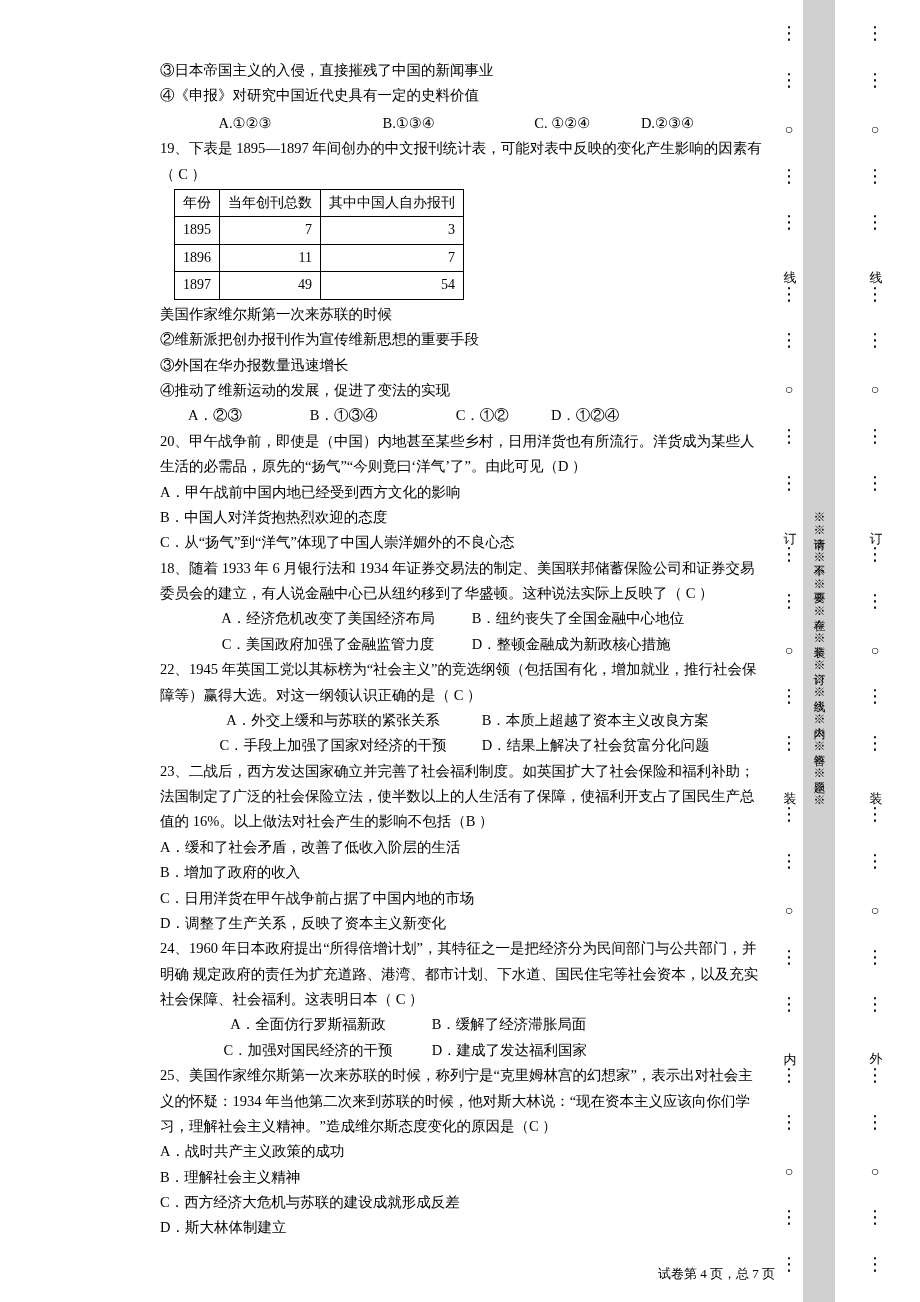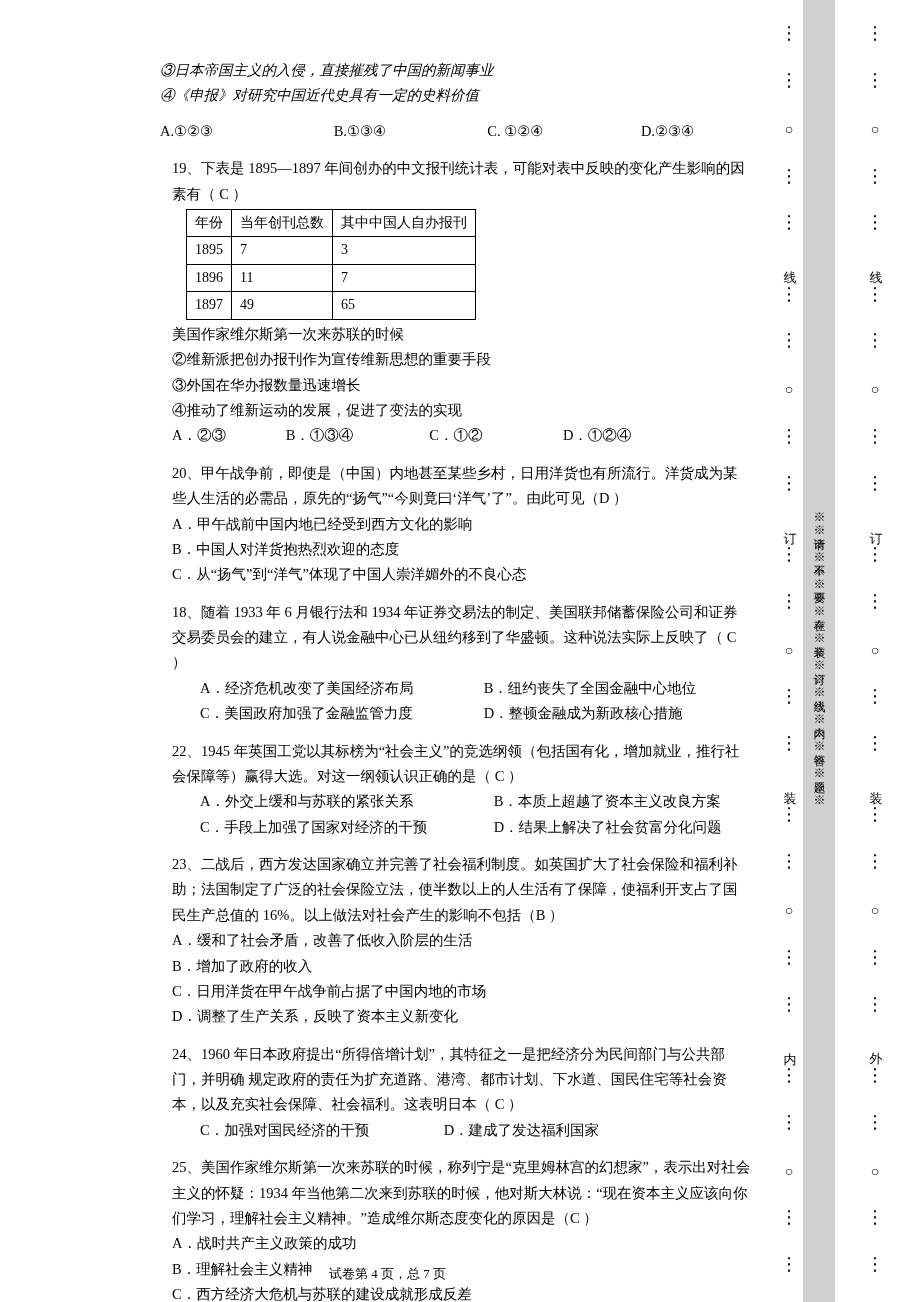--- a/index.html
+++ b/index.html
@@ -14,40 +14,40 @@
     position: relative;
     line-height: 1.75;
   }
   .page {
     position: absolute;
     left: 0; top: 0;
     width: 775px;
     height: 1302px;
     padding: 58px 12px 10px 160px;
   }
-  .items-34 { margin-bottom: 10px; font-style: italic; }
-  .opts-inline span { display: inline-block; }
+  .items-34 { margin-bottom: 2px; }
+  .opts-inline span { display: inline-block; text-align: center; }
   .table1 {
     border-collapse: collapse;
     margin: 2px 0 2px 14px;
   }
   .table1 td, .table1 th {
     border: 1px solid #000;
     padding: 1px 8px;
     font-weight: normal;
-    text-align: left;
+    text-align: right;
     font-size: 14px;
   }
   .indent2 { padding-left: 28px; }
   .footer {
     position: absolute;
     bottom: 16px;
     left: 0;
     width: 775px;
-    text-align: center;
+    text-align: right;
     font-size: 13px;
   }
 
   
   .gutter {
     position: absolute;
     right: 0; top: 0;
     width: 145px; height: 1302px;
     display: flex;
     flex-direction: row;
@@ -74,21 +74,21 @@
     text-orientation: upright;
     font-size: 13px;
   }
   .dotseg::before {
     content: "⋮";
     font-size: 18px;
     line-height: 0.6;
   }
   .circ::before { content: "○"; font-size: 14px; }
   .filler { flex: 1; display:flex; flex-direction:column; align-items:center; justify-content:space-evenly;}
-  .q { margin: 12px; font-family: Liberation Serif, serif; }
+  .q { margin: 0; font-family: Liberation Serif, serif; }
 </style>
 </head>
 <body>
 
 <div class="page">
 
   <div class="items-34">
     <div>③日本帝国主义的入侵，直接摧残了中国的新闻事业</div>
     <div>④《申报》对研究中国近代史具有一定的史料价值</div>
   </div>
@@ -115,21 +115,21 @@
         <td>3</td>
       </tr>
       <tr>
         <td>1896</td>
         <td>11</td>
         <td>7</td>
       </tr>
       <tr>
         <td>1897</td>
         <td>49</td>
-        <td>65</td>
+        <td>54</td>
       </tr>
     </tbody>
       </table>
     <div>美国作家维尔斯第一次来苏联的时候</div>
     <div>②维新派把创办报刊作为宣传维新思想的重要手段</div>
     <div>③外国在华办报数量迅速增长</div>
     <div>④推动了维新运动的发展，促进了变法的实现</div>
     <div class="opts-inline">
       <span style="width:110px">A．②③</span>
       <span style="width:140px">B．①③④</span>
@@ -173,20 +173,24 @@
     <div>23、二战后，西方发达国家确立并完善了社会福利制度。如英国扩大了社会保险和福利补助；法国制定了广泛的社会保险立法，使半数以上的人生活有了保障，使福利开支占了国民生产总值的 16%。以上做法对社会产生的影响不包括（B    ）</div>
     <div>A．缓和了社会矛盾，改善了低收入阶层的生活</div>
     <div>B．增加了政府的收入</div>
     <div>C．日用洋货在甲午战争前占据了中国内地的市场</div>
     <div>D．调整了生产关系，反映了资本主义新变化</div>
   </div>
 
   <div class="q">
     <div>24、1960 年日本政府提出“所得倍增计划”，其特征之一是把经济分为民间部门与公共部门，并明确 规定政府的责任为扩充道路、港湾、都市计划、下水道、国民住宅等社会资本，以及充实社会保障、社会福利。这表明日本（   C   ）</div>
     <div class="opts-inline indent2">
+      <span style="width:240px">A．全面仿行罗斯福新政</span>
+      <span>B．缓解了经济滞胀局面</span>
+    </div>
+    <div class="opts-inline indent2">
       <span style="width:240px">C．加强对国民经济的干预</span>
       <span>D．建成了发达福利国家</span>
     </div>
   </div>
 
   <div class="q">
     <div>25、美国作家维尔斯第一次来苏联的时候，称列宁是“克里姆林宫的幻想家”，表示出对社会主义的怀疑：1934 年当他第二次来到苏联的时候，他对斯大林说：“现在资本主义应该向你们学习，理解社会主义精神。”造成维尔斯态度变化的原因是（C    ）</div>
     <div>A．战时共产主义政策的成功</div>
     <div>B．理解社会主义精神</div>
     <div>C．西方经济大危机与苏联的建设成就形成反差</div>

